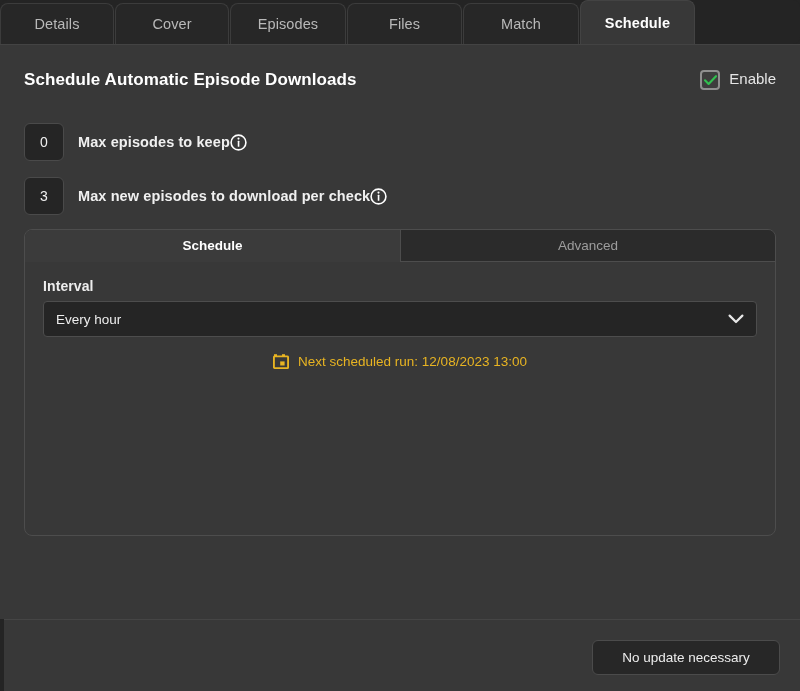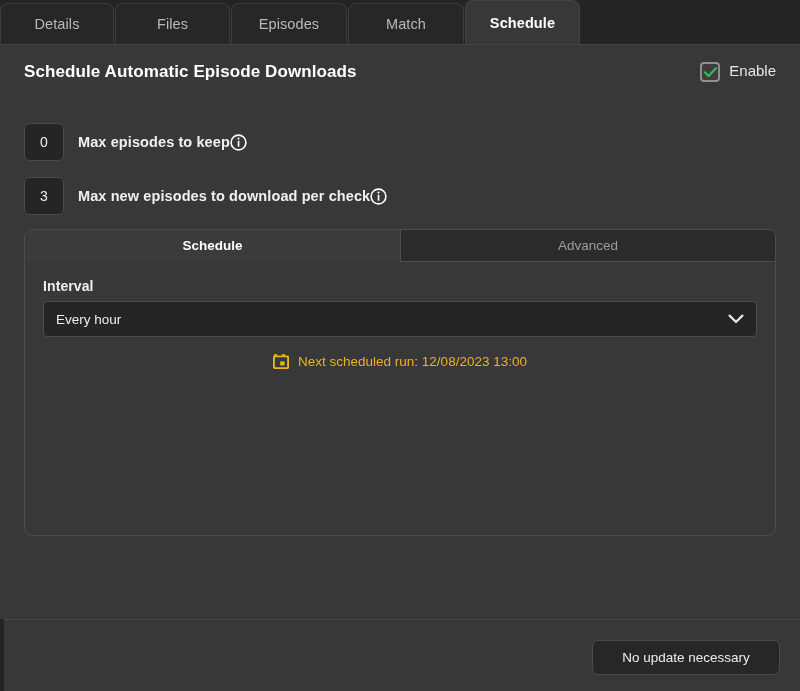--- a/index.html
+++ b/index.html
@@ -92,21 +92,21 @@
     position: absolute;
     left: 0; top: 44px;
     width: 800px;
     height: 575px;
     background: #383838;
     border-top: 1px solid #434343;
   }
 
   .panel-header {
     position: absolute;
-    left: 0; top: 0;
+    left: 0; top: 8px;
     width: 800px;
     height: 54px;
     display: flex;
     align-items: center;
     padding: 0 24px 0 24px;
   }
 
   .panel-title {
     font-size: 17px;
     font-weight: bold;
@@ -303,25 +303,28 @@
   <div class="ghost-layer">
     <span class="ghost g1"></span>
     <span class="ghost g2">Schedule AAA</span>
     <span class="ghost g3">Episode</span>
   </div>
 
   <div class="tabstrip">
     <div class="tab t-details">
         <span>Details</span>
       </div>
+    <div class="tab t-cover">
+        <span>Cover</span>
+      </div>
+    <div class="tab t-episodes">
+        <span>Episodes</span>
+      </div>
     <div class="tab t-files">
         <span>Files</span>
-      </div>
-    <div class="tab t-episodes">
-        <span>Episodes</span>
       </div>
     <div class="tab t-match">
         <span>Match</span>
       </div>
     <div class="tab active">
         <span>Schedule</span>
       </div>
   </div>
 
   <div class="panel">

